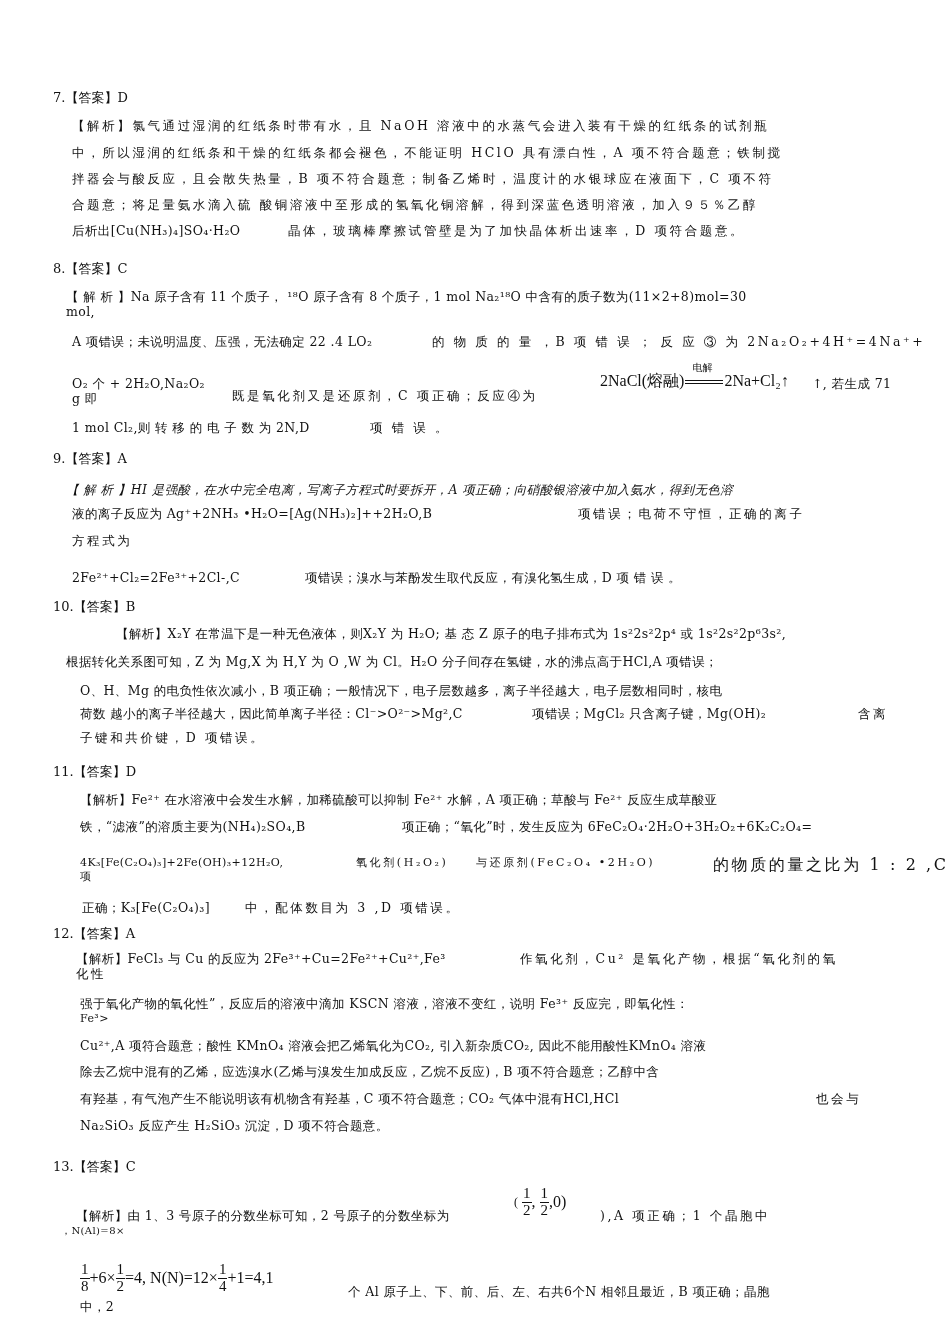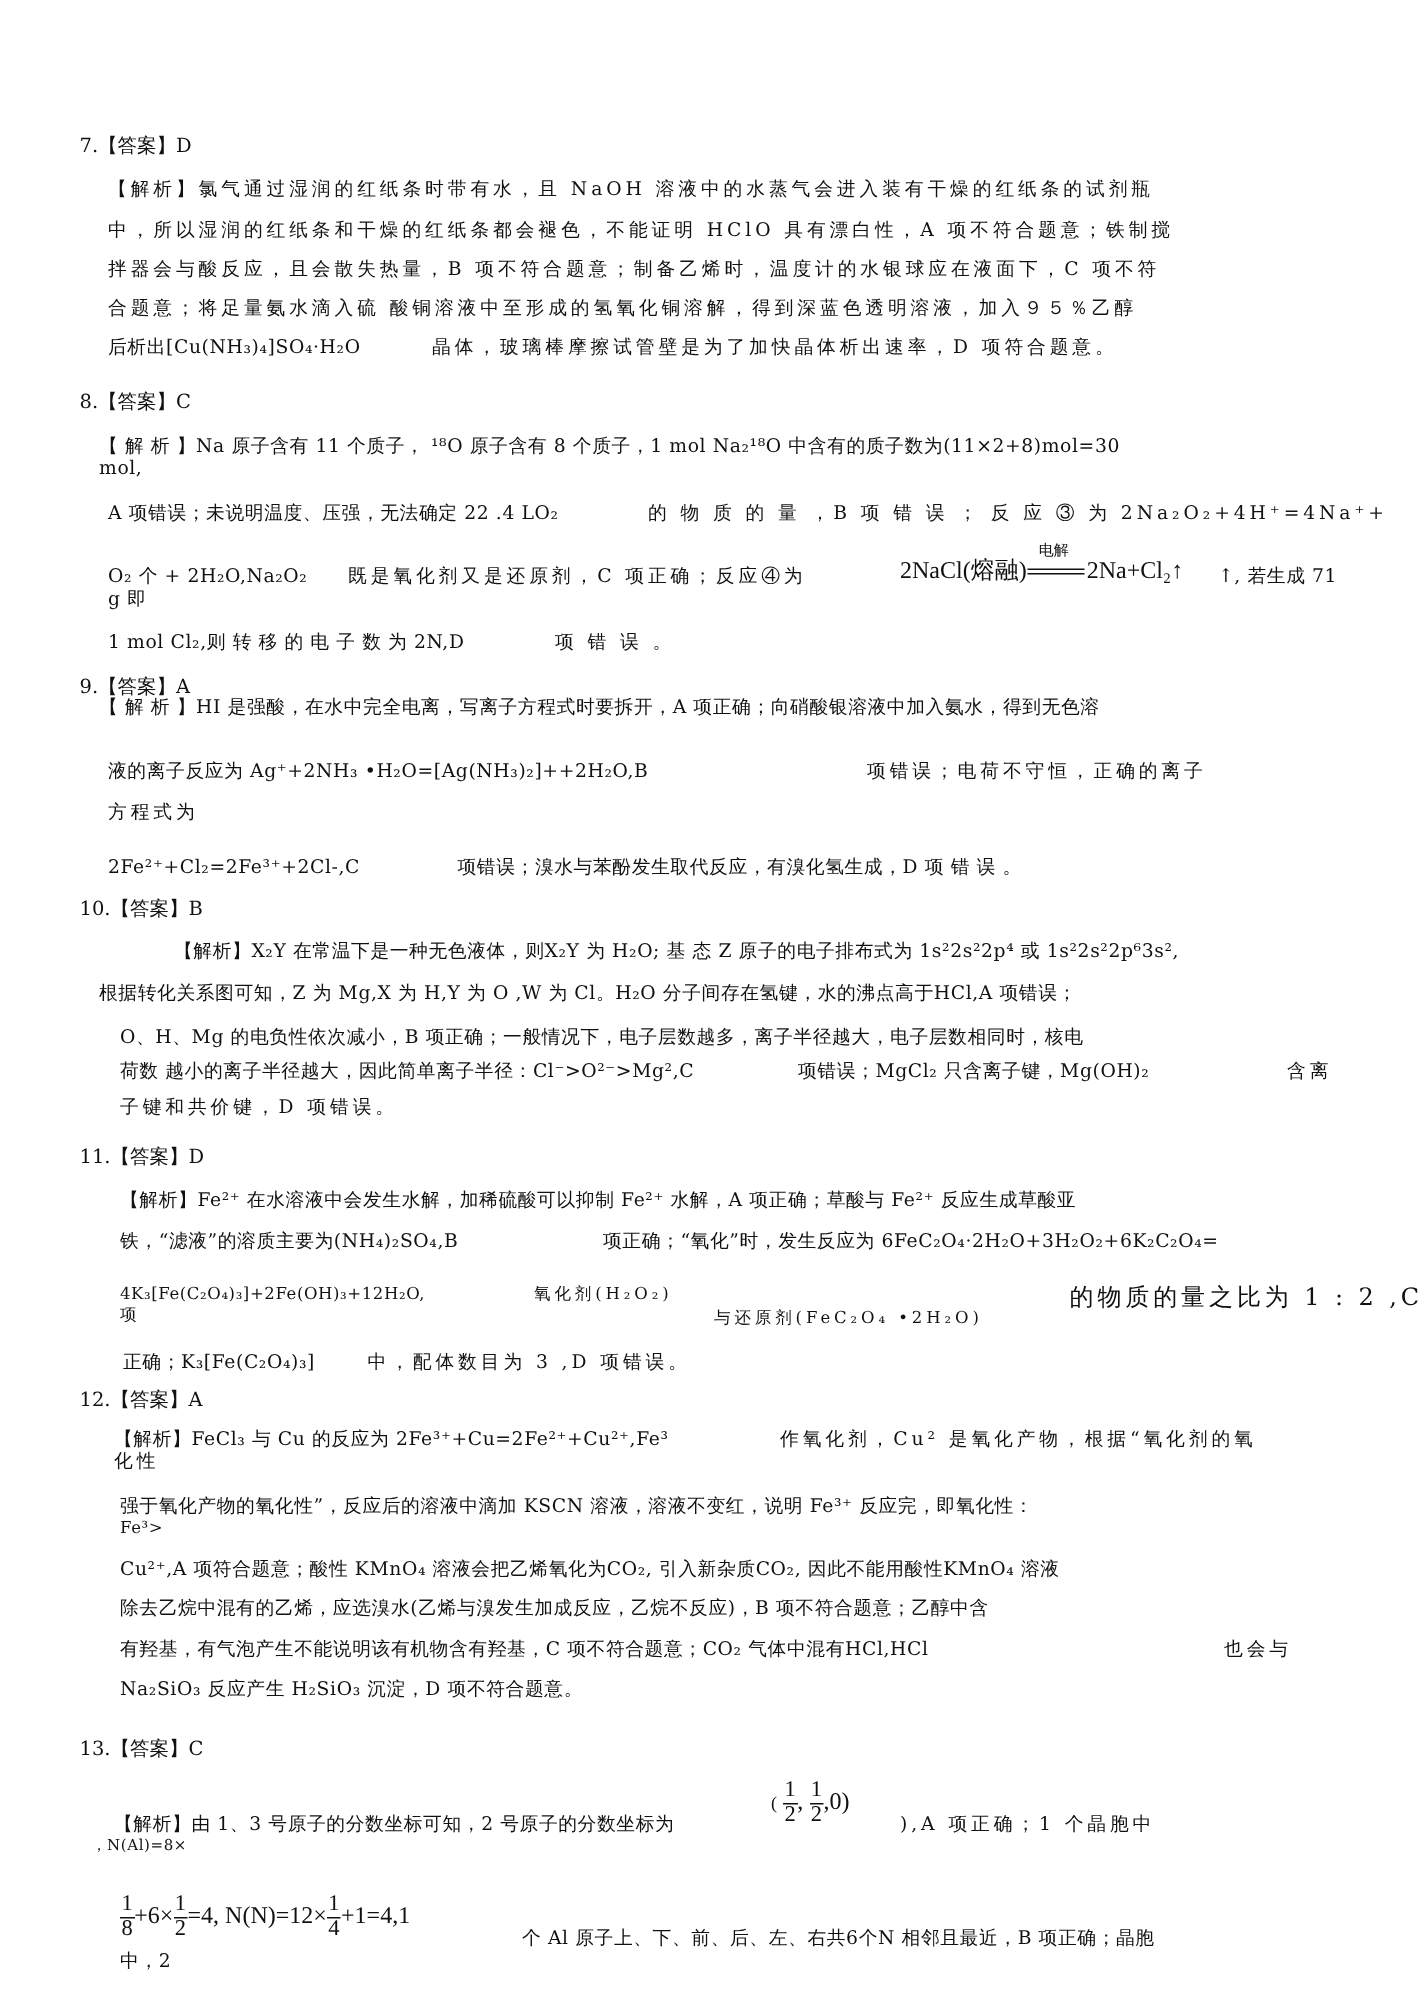--- a/index.html
+++ b/index.html
@@ -24,31 +24,31 @@
 <div class="ln b" style="left:72px;top:199px;">合题意；将足量氨水滴入硫 酸铜溶液中至形成的氢氧化铜溶解，得到深蓝色透明溶液，加入９５％乙醇</div>
 <div class="ln b tight" style="left:72px;top:225px;">后析出[Cu(NH₃)₄]SO₄·H₂O</div>
 <div class="ln b" style="left:288px;top:225px;">晶体，玻璃棒摩擦试管壁是为了加快晶体析出速率，D 项符合题意。</div>
 
 <div class="ln h" style="left:53px;top:262px;text-align:right;"><span>8.</span><span>【答案】C</span></div>
 <div class="ln b tight" style="left:66px;top:291px;">【 解 析 】Na  原子含有 11 个质子， ¹⁸O 原子含有 8 个质子，1  mol  Na₂¹⁸O 中含有的质子数为(11×2+8)mol=30</div>
 <div class="ln b tight" style="left:66px;top:306px;">mol,</div>
 <div class="ln b tight" style="left:72px;top:336px;">A 项错误；未说明温度、压强，无法确定 22 .4 LO₂</div>
 <div class="ln b" style="left:432px;top:336px;">的 物 质 的 量 ，B 项 错 误 ； 反 应 ③ 为 2Na₂O₂+4H⁺=4Na⁺+</div>
 <div class="ln b tight" style="left:72px;top:378px;">O₂ 个 + 2H₂O,Na₂O₂</div>
-<div class="ln b" style="left:232px;top:378px;">既是氧化剂又是还原剂，C  项正确；反应④为</div>
+<div class="ln b" style="left:232px;top:390px;">既是氧化剂又是还原剂，C  项正确；反应④为</div>
 <div class="ln math" style="left:600px;top:373px;">
   <span>2NaCl(熔融)</span><span style="display:inline-block;position:relative;width:40px;text-align:center;"><span style="position:absolute;left:8px;top:-10px;font-size:10px;">电解</span><span style="display:inline-block;width:38px;border-top:1px solid #111;border-bottom:1px solid #111;height:2px;vertical-align:middle;"></span></span><span>2Na+Cl₂↑</span>
 </div>
 <div class="ln b tight" style="left:812px;top:378px;">↑, 若生成 71</div>
 <div class="ln b tight" style="left:72px;top:393px;">g 即</div>
 <div class="ln b tight" style="left:72px;top:422px;">1  mol  Cl₂,则 转 移 的 电 子 数 为 2N,D</div>
 <div class="ln b" style="left:370px;top:422px;">项 错 误 。</div>
 
 <div class="ln h" style="left:53px;top:452px;"><span>9.</span><span>【答案】A</span></div>
-<div class="ln b tight" style="left:66px;top:465px;">【 解 析 】HI 是强酸，在水中完全电离，写离子方程式时要拆开，A 项正确；向硝酸银溶液中加入氨水，得到无色溶</div>
+<div class="ln b tight" style="left:66px;top:484px;font-style:italic;">【 解 析 】HI 是强酸，在水中完全电离，写离子方程式时要拆开，A 项正确；向硝酸银溶液中加入氨水，得到无色溶</div>
 <div class="ln b tight" style="left:72px;top:508px;">液的离子反应为 Ag⁺+2NH₃ •H₂O=[Ag(NH₃)₂]++2H₂O,B</div>
 <div class="ln b" style="left:578px;top:508px;">项错误；电荷不守恒，正确的离子</div>
 <div class="ln b" style="left:72px;top:535px;">方程式为</div>
 <div class="ln b tight" style="left:72px;top:572px;">2Fe²⁺+Cl₂=2Fe³⁺+2Cl-,C</div>
 <div class="ln b tight" style="left:305px;top:572px;">项错误；溴水与苯酚发生取代反应，有溴化氢生成，D 项 错 误 。</div>
 
 <div class="ln h" style="left:53px;top:600px;"><span>10.</span><span>【答案】B</span></div>
 <div class="ln b tight" style="left:72px;top:628px;margin-left:44px;">【解析】X₂Y 在常温下是一种无色液体，则X₂Y 为 H₂O; 基 态 Z 原子的电子排布式为 1s²2s²2p⁴  或  1s²2s²2p⁶3s²,</div>
 <div class="ln b tight" style="left:66px;top:656px;">根据转化关系图可知，Z 为 Mg,X 为 H,Y 为 O ,W 为 Cl。H₂O  分子间存在氢键，水的沸点高于HCl,A  项错误；</div>
 <div class="ln b tight" style="left:80px;top:685px;">O、H、Mg  的电负性依次减小，B 项正确；一般情况下，电子层数越多，离子半径越大，电子层数相同时，核电</div>
@@ -56,21 +56,21 @@
 <div class="ln b tight" style="left:532px;top:708px;">项错误；MgCl₂ 只含离子键，Mg(OH)₂</div>
 <div class="ln b" style="left:858px;top:708px;">含离</div>
 <div class="ln b" style="left:80px;top:732px;">子键和共价键，D 项错误。</div>
 
 <div class="ln h" style="left:53px;top:765px;"><span>11.</span><span>【答案】D</span></div>
 <div class="ln b tight" style="left:80px;top:794px;">【解析】Fe²⁺ 在水溶液中会发生水解，加稀硫酸可以抑制 Fe²⁺ 水解，A 项正确；草酸与 Fe²⁺ 反应生成草酸亚</div>
 <div class="ln b tight" style="left:80px;top:821px;">铁，“滤液”的溶质主要为(NH₄)₂SO₄,B</div>
 <div class="ln b tight" style="left:402px;top:821px;">项正确；“氧化”时，发生反应为 6FeC₂O₄·2H₂O+3H₂O₂+6K₂C₂O₄=</div>
 <div class="ln b tight" style="left:80px;top:857px;font-size:11px;">4K₃[Fe(C₂O₄)₃]+2Fe(OH)₃+12H₂O,</div>
 <div class="ln b" style="left:356px;top:857px;font-size:11px;">氧化剂(H₂O₂)</div>
-<div class="ln b" style="left:476px;top:857px;font-size:11px;margin-top:16px;">与还原剂(FeC₂O₄ •2H₂O)</div>
+<div class="ln b" style="left:476px;top:857px;font-size:11px;">与还原剂(FeC₂O₄ •2H₂O)</div>
 <div class="ln b" style="left:680px;top:857px;font-size:16px;padding-left:33px;">的物质的量之比为 1 : 2 ,C</div>
 <div class="ln b tight" style="left:80px;top:871px;font-size:11px;">项</div>
 <div class="ln b tight" style="left:82px;top:902px;">正确；K₃[Fe(C₂O₄)₃]</div>
 <div class="ln b" style="left:245px;top:902px;">中，配体数目为 3 ,D 项错误。</div>
 
 <div class="ln h" style="left:53px;top:927px;"><span>12.</span><span>【答案】A</span></div>
 <div class="ln b tight" style="left:76px;top:953px;">【解析】FeCl₃ 与 Cu 的反应为 2Fe³⁺+Cu=2Fe²⁺+Cu²⁺,Fe³</div>
 <div class="ln b" style="left:520px;top:953px;">作氧化剂，Cu² 是氧化产物，根据“氧化剂的氧</div>
 <div class="ln b" style="left:76px;top:968px;">化性</div>
 <div class="ln b tight" style="left:80px;top:998px;text-align:center;">强于氧化产物的氧化性”，反应后的溶液中滴加 KSCN 溶液，溶液不变红，说明 Fe³⁺ 反应完，即氧化性：</div>

